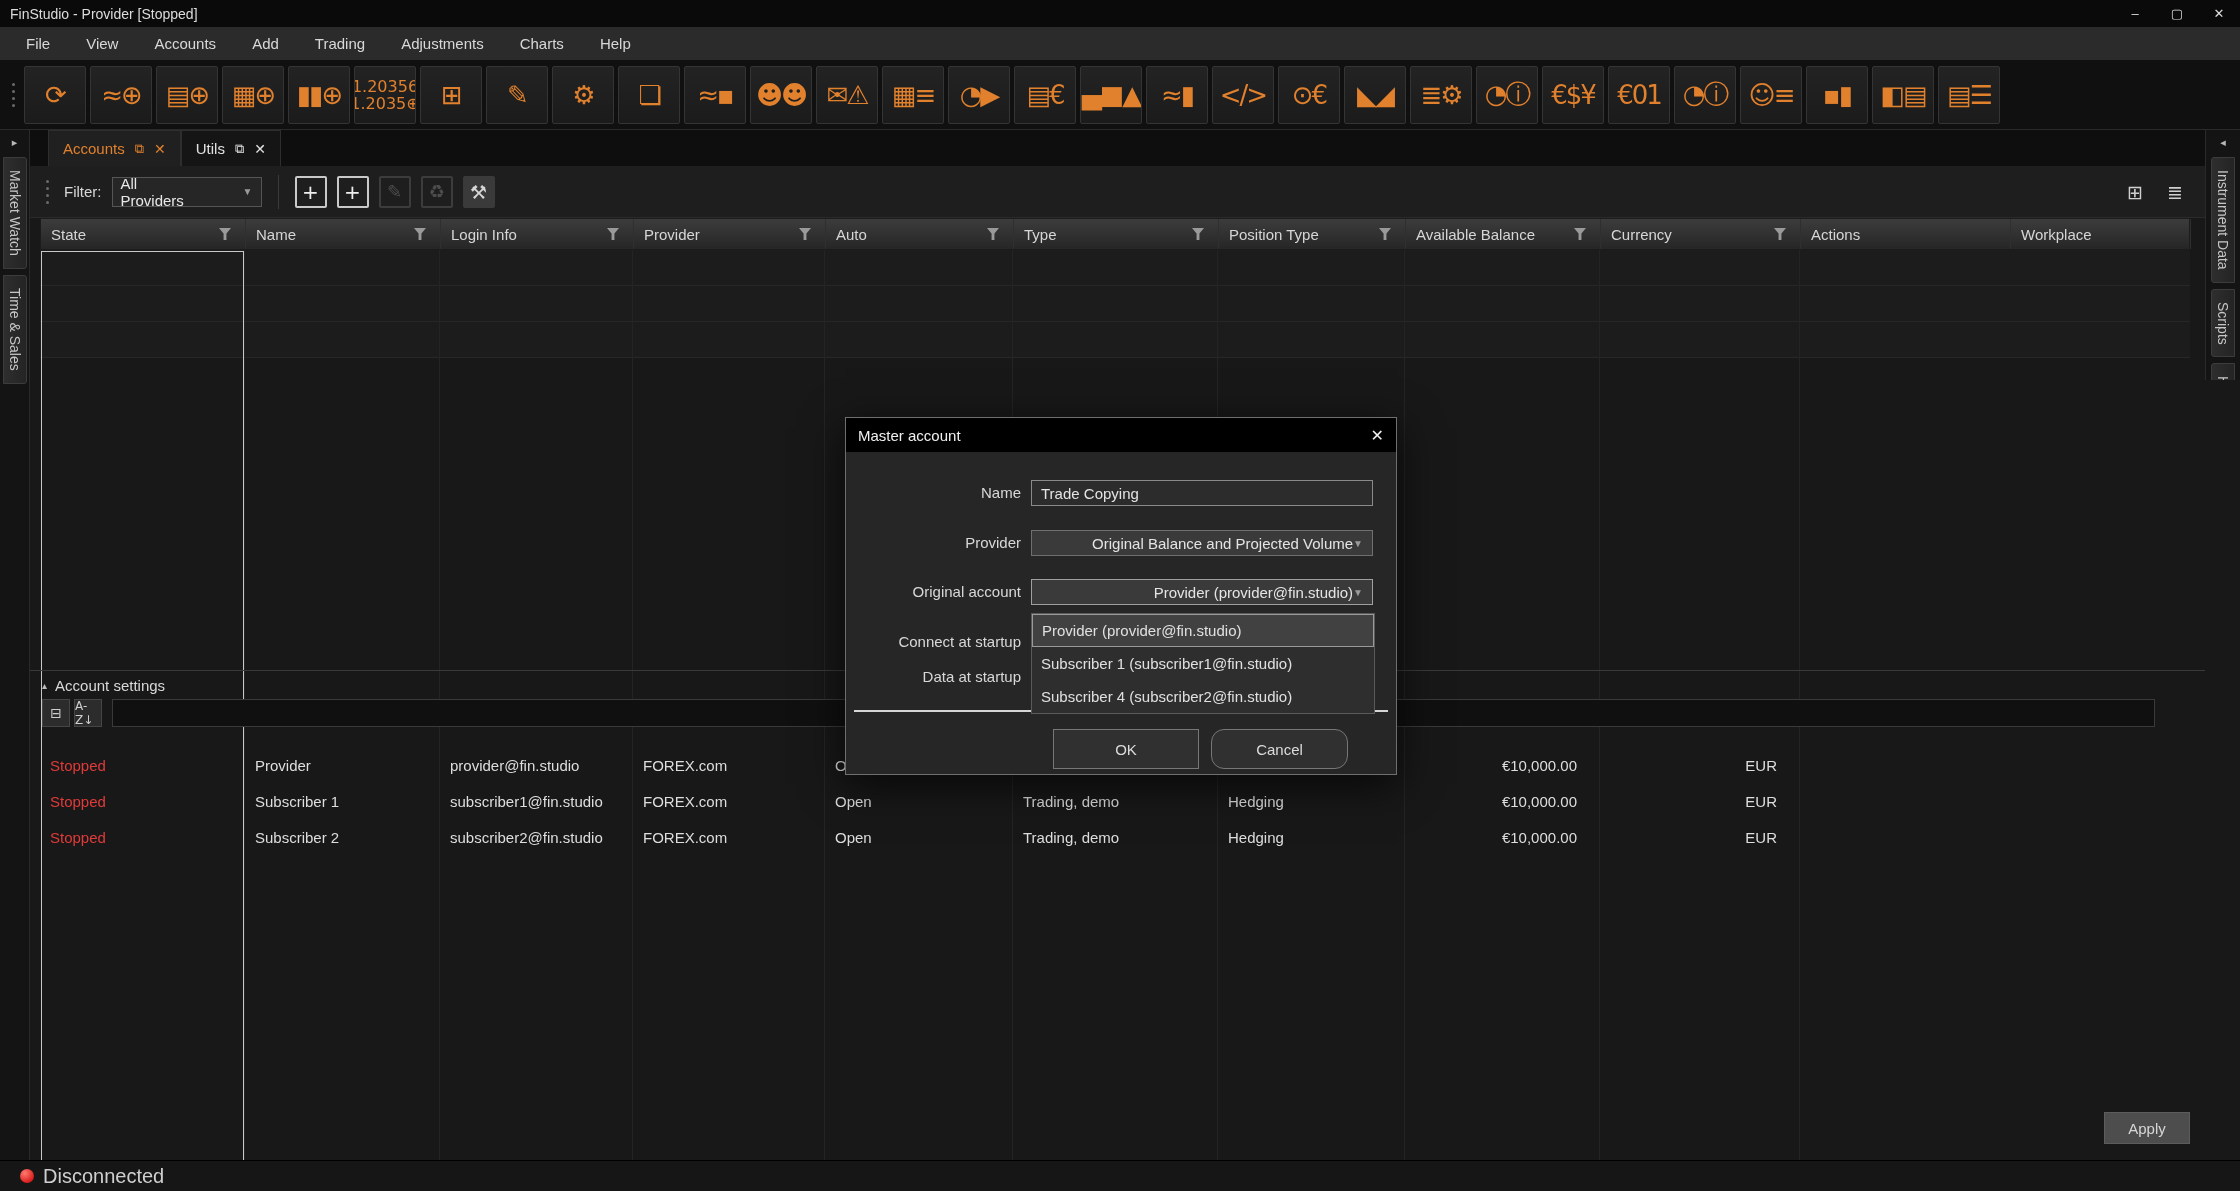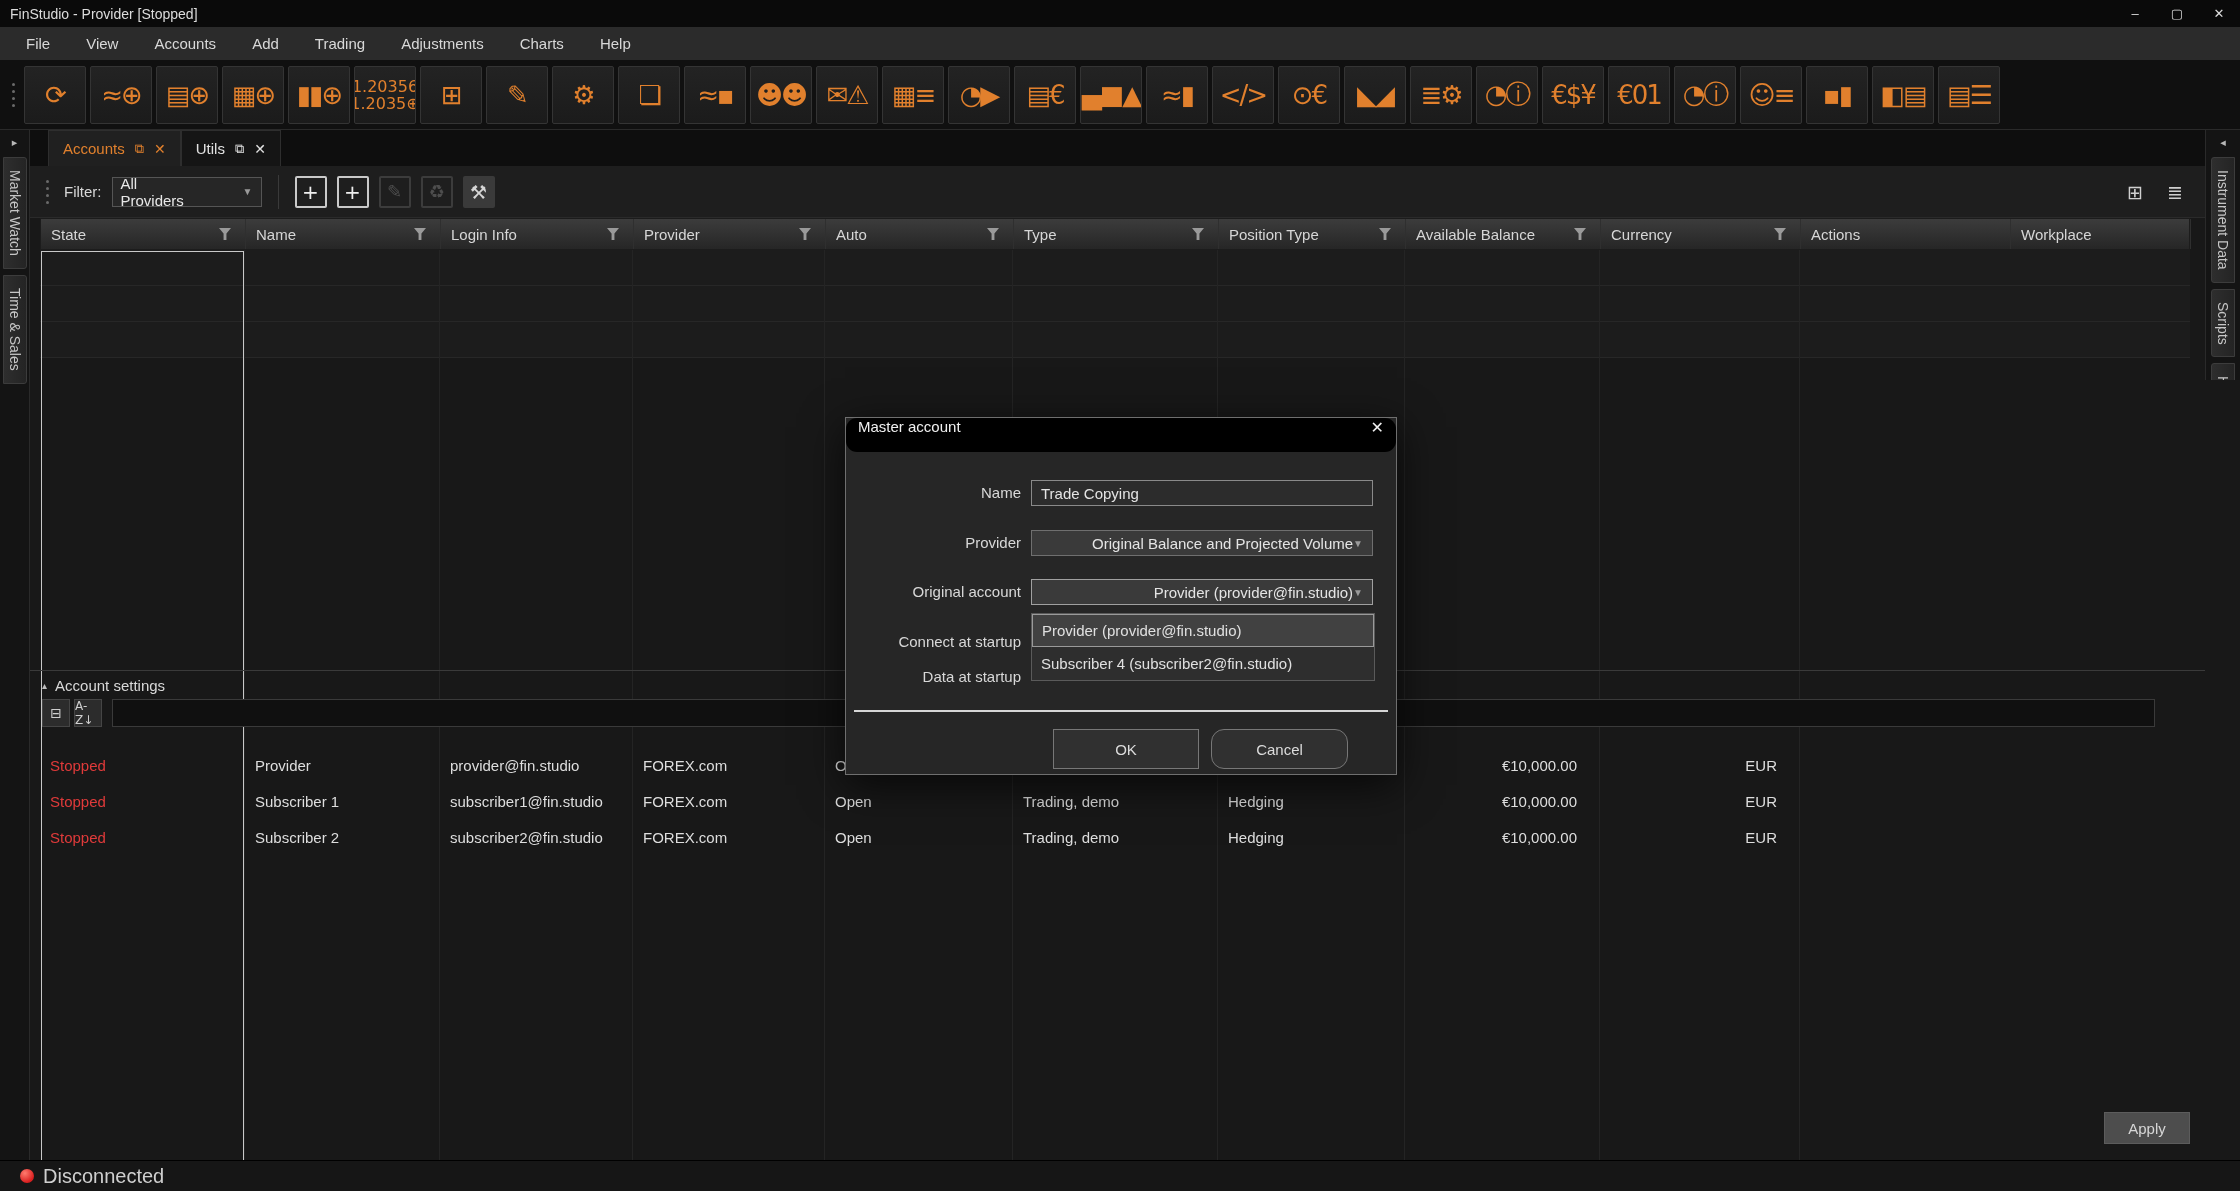--- a/index.html
+++ b/index.html
@@ -101,22 +101,22 @@
   
   .statusbar { position:absolute; left:0; top:1160px; width:2240px; height:31px; background:#161616;
                border-top:1px solid #000; display:flex; align-items:center; gap:9px; padding-left:20px; }
   .status-dot { width:14px; height:14px; border-radius:50%;
                 background:radial-gradient(circle at 35% 30%, #ff7b6e, #d91f1f 70%); }
   .status-text { font-size:20px; color:#cfcfcf; }
 
   
   .modal { position:absolute; left:845px; top:417px; width:552px; height:358px; background:#262626;
            border:1px solid #6f6f6f; box-shadow:0 10px 40px rgba(0,0,0,.7); z-index:10; }
-  .modal-title { height:34px; background:#000; display:flex; align-items:flex-start; justify-content:space-between;
-                 padding:0 12px; font-size:15px; color:#f0f0f0;border-radius:11px; }
+  .modal-title { height:34px; background:#000; display:flex; align-items:center; justify-content:space-between;
+                 padding:0 12px; font-size:15px; color:#f0f0f0; }
   .modal-close { font-size:16px; color:#f0f0f0; }
   .m-label { position:absolute; width:170px; text-align:right; font-size:15px; color:#d8d8d8; }
   .m-field { position:absolute; left:185px; width:342px; height:26px; font-size:15px; color:#e4e4e4;
              display:flex; align-items:center; padding:0 9px; }
   .m-input { background:#2c2c2c; border:1px solid #8a8a8a; }
   .m-select { background:#3a3a3a; border:1px solid #6f6f6f; justify-content:flex-end; }
   .m-select.focused { border:1px solid #a0a0a0; }
   .m-sep { position:absolute; left:8px; right:8px; top:292px; height:2px; background:#d6d6d6; }
   .m-btn { position:absolute; top:311px; height:40px; background:#303030; border:1px solid #777;
            color:#dcdcdc; font-size:15px; font-family:inherit; }
@@ -388,17 +388,18 @@
 
     <span class="m-label" style="top:215px; left:5px;">Connect at startup</span>
     <span class="m-label" style="top:250px; left:5px;">Data at startup</span>
 
     <div class="m-sep"></div>
     <button class="m-btn" style="left:207px; width:146px;">OK</button>
     <button class="m-btn" style="left:365px; width:137px;border-radius:13px;">Cancel</button>
 
     <div class="m-popup">
         <div class="m-option highlight">Provider (provider@fin.studio)</div>
+        <div class="m-option">Subscriber 1 (subscriber1@fin.studio)</div>
         <div class="m-option">Subscriber 4 (subscriber2@fin.studio)</div>
       </div>
   </div>
 
 </div>
 
 </body></html>

